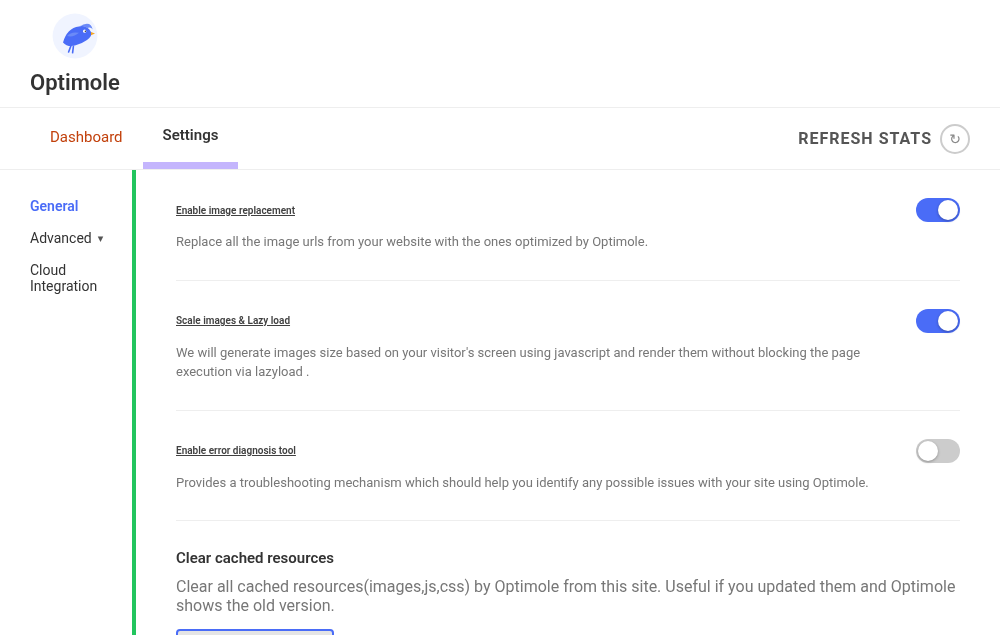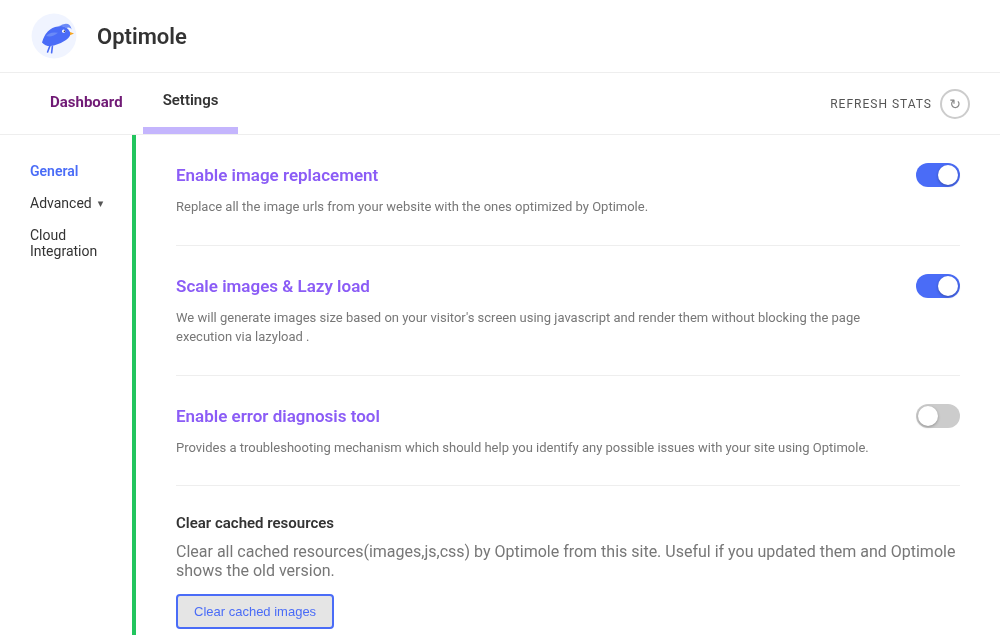--- a/index.html
+++ b/index.html
@@ -1,53 +1,53 @@
 <!DOCTYPE html>
 <html><head>
   <meta charset="utf-8">
   <style>
     * { margin: 0; padding: 0; box-sizing: border-box; }
     body { font-family: -apple-system, BlinkMacSystemFont, 'Segoe UI', Roboto, sans-serif; background: #fff; color: #333; width: 1000px; height: 635px; overflow: hidden; }
 
     
     .header { display: flex; align-items: center; justify-content: space-between; padding: 12px 30px; border-bottom: 1px solid #eee; }
-    .logo-area { display: flex; align-items: center; gap: 19px; }
+    .logo-area { display: flex; align-items: center; gap: 10px; flex-direction: column; }
     .logo-text { font-size: 22px; font-weight: 600; color: #333; }
     .connection-status { display: flex; align-items: center; gap: 8px; }
     .connected-label { font-size: 12px; font-weight: 700; letter-spacing: 1px; color: #555; }
     .wifi-icon { color: #4a90d9; font-size: 20px; }
 
     
     .tabs { display: flex; align-items: center; justify-content: space-between; padding: 0 30px; border-bottom: 1px solid #eee; }
     .tab-list { display: flex; align-items: center; gap: 0; }
-    .tab { padding: 18px 20px; font-size: 15px; font-weight: 700; color: #701a75; cursor: pointer; border-bottom: 3px solid transparent; text-decoration: none; }
+    .tab { padding: 18px 20px; font-size: 15px; font-weight: 400; color: #c2410c; cursor: pointer; border-bottom: 3px solid transparent; text-decoration: none; }
     .tab.active { color: #333; border-bottom: 7px solid #c4b5fd; font-weight: 600; }
     .refresh-area { display: flex; align-items: center; gap: 8px; cursor: pointer; }
-    .refresh-label { font-size: 12px; font-weight: 400; letter-spacing: 1px; color: #555; }
+    .refresh-label { font-size: 16px; font-weight: 700; letter-spacing: 1px; color: #555; }
     .refresh-icon { width: 30px; height: 30px; border: 2px solid #ccc; border-radius: 50%; display: flex; align-items: center; justify-content: center; color: #888; font-size: 14px; }
 
     
     .content { display: flex; height: calc(635px - 130px); }
 
     
     .sidebar { width: 136px; padding: 20px 0; border-right: 4px solid #22c55e; flex-shrink: 0; }
     .sidebar-item { padding: 8px 30px; font-size: 14px; cursor: pointer; display: flex; align-items: center; gap: 6px; }
     .sidebar-item.active { color: #4a6cf7; font-weight: 600; }
     .sidebar-item.normal { color: #333; }
     .sidebar-item.cloud { color: #333; }
     .chevron-icon { font-size: 11px; color: #555; }
 
     
     .main { flex: 1; padding: 0 40px 20px 40px; overflow-y: auto; }
 
     
     .setting-row { padding: 28px 0; border-bottom: 1px solid #eee; }
     .setting-row:last-child { border-bottom: none; }
     .setting-header { display: flex; align-items: center; justify-content: space-between; margin-bottom: 10px; }
-    .setting-title { font-size: 17px; font-weight: 600; color: #8b5cf6; }
+    .setting-title { font-size: 10px; font-weight: 600; color: #404040; text-decoration: underline; }
     .setting-desc { font-size: 13px; color: #777; line-height: 1.5; max-width: 700px; }
 
     
     .toggle { position: relative; width: 44px; height: 24px; flex-shrink: 0; }
     .toggle input { opacity: 0; width: 0; height: 0; }
     .toggle-track { position: absolute; top: 0; left: 0; right: 0; bottom: 0; border-radius: 12px; transition: 0.2s; cursor: pointer; }
     .toggle-track.on { background: #4a6cf7; }
     .toggle-track.off { background: #ccc; }
     .toggle-thumb { position: absolute; top: 2px; width: 20px; height: 20px; background: #fff; border-radius: 50%; transition: 0.2s; box-shadow: 0 1px 3px rgba(0,0,0,0.3); }
     .toggle-thumb.on { left: 22px; }

